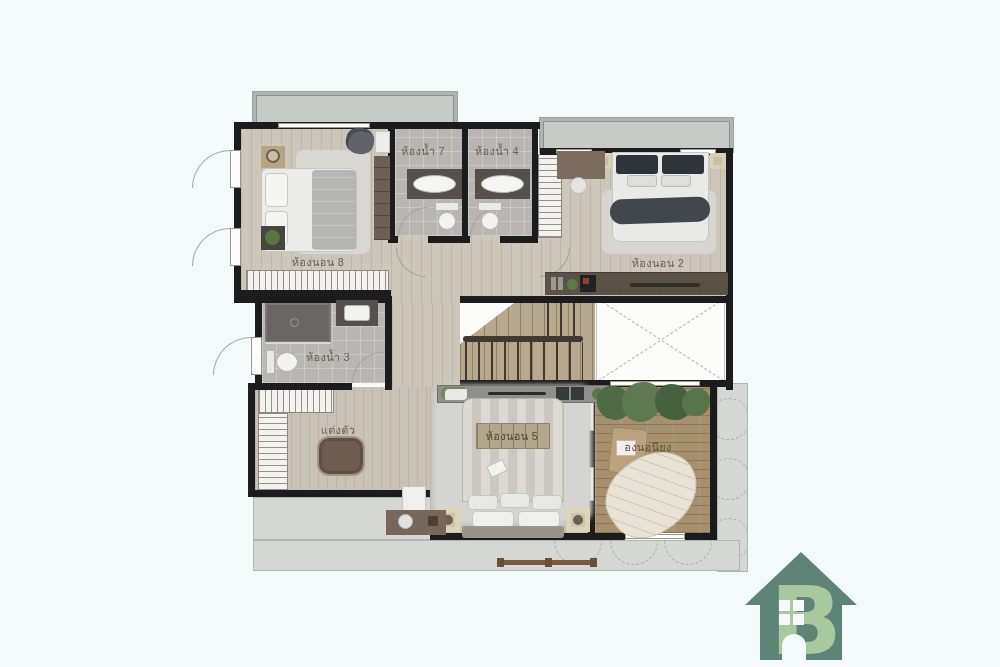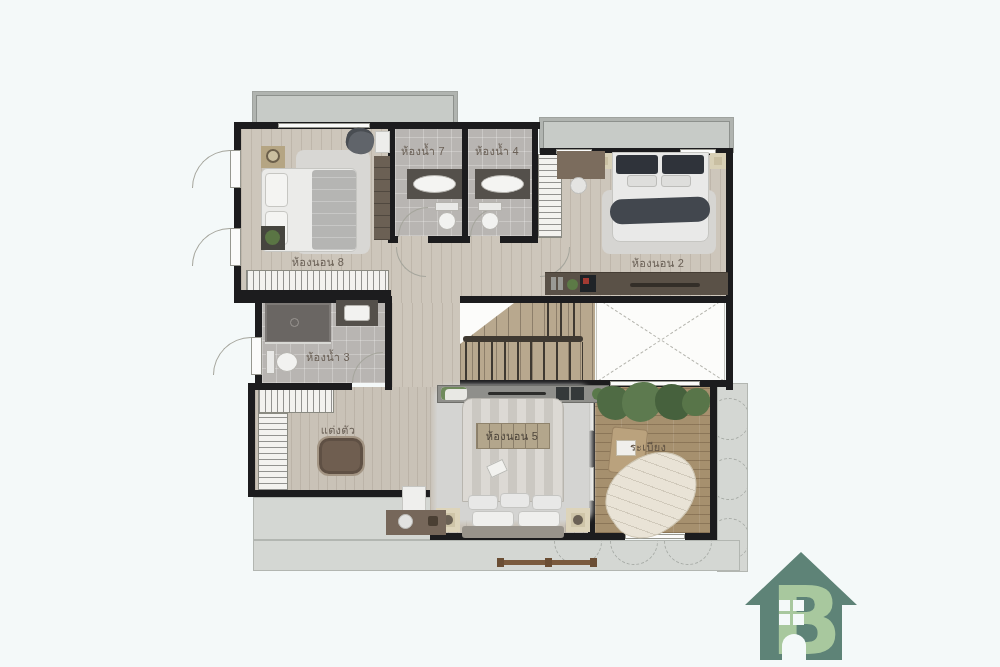--- a/index.html
+++ b/index.html
@@ -214,21 +214,21 @@
   <div class="abs" style="left:545px;top:558px;width:7px;height:9px;background:#6b4e34;"></div>
   <div class="abs" style="left:590px;top:558px;width:7px;height:9px;background:#6b4e34;"></div>
 
   <span class="rlabel" style="left:318px;top:262px;">ห้องนอน 8</span>
   <span class="rlabel" style="left:423px;top:151px;">ห้องน้ำ 7</span>
   <span class="rlabel" style="left:497px;top:151px;">ห้องน้ำ 4</span>
   <span class="rlabel" style="left:658px;top:263px;">ห้องนอน 2</span>
   <span class="rlabel" style="left:328px;top:357px;">ห้องน้ำ 3</span>
   <span class="rlabel" style="left:338px;top:430px;">แต่งตัว</span>
   <span class="rlabel" style="left:512px;top:436px;color:#4e463c;">ห้องนอน 5</span>
-  <span class="rlabel" style="left:648px;top:447px;color:#5e5142;">ระเบียง</span>
+  <span class="rlabel" style="left:648px;top:447px;color:#5e5142;">องนอนียง</span>
 
   <div class="abs" style="left:743px;top:548px;width:117px;height:119px;">
     <svg width="117" height="119" viewBox="0 0 117 119">
       <polygon points="58,4 114,57 99,57 99,112 17,112 17,57 2,57" fill="#5e8377"></polygon>
       <text x="63" y="106" font-size="94" font-weight="bold" fill="#a8c89e" text-anchor="middle" font-family="DejaVu Sans, sans-serif">B</text>
       <rect x="36" y="52" width="11" height="11" fill="#f4f9f9"></rect>
       <rect x="50" y="52" width="11" height="11" fill="#f4f9f9"></rect>
       <rect x="36" y="66" width="11" height="11" fill="#f4f9f9"></rect>
       <rect x="50" y="66" width="11" height="11" fill="#f4f9f9"></rect>
       <path d="M39 112 v-14 a12 12 0 0 1 24 0 v14 z" fill="#f4f9f9"></path>

